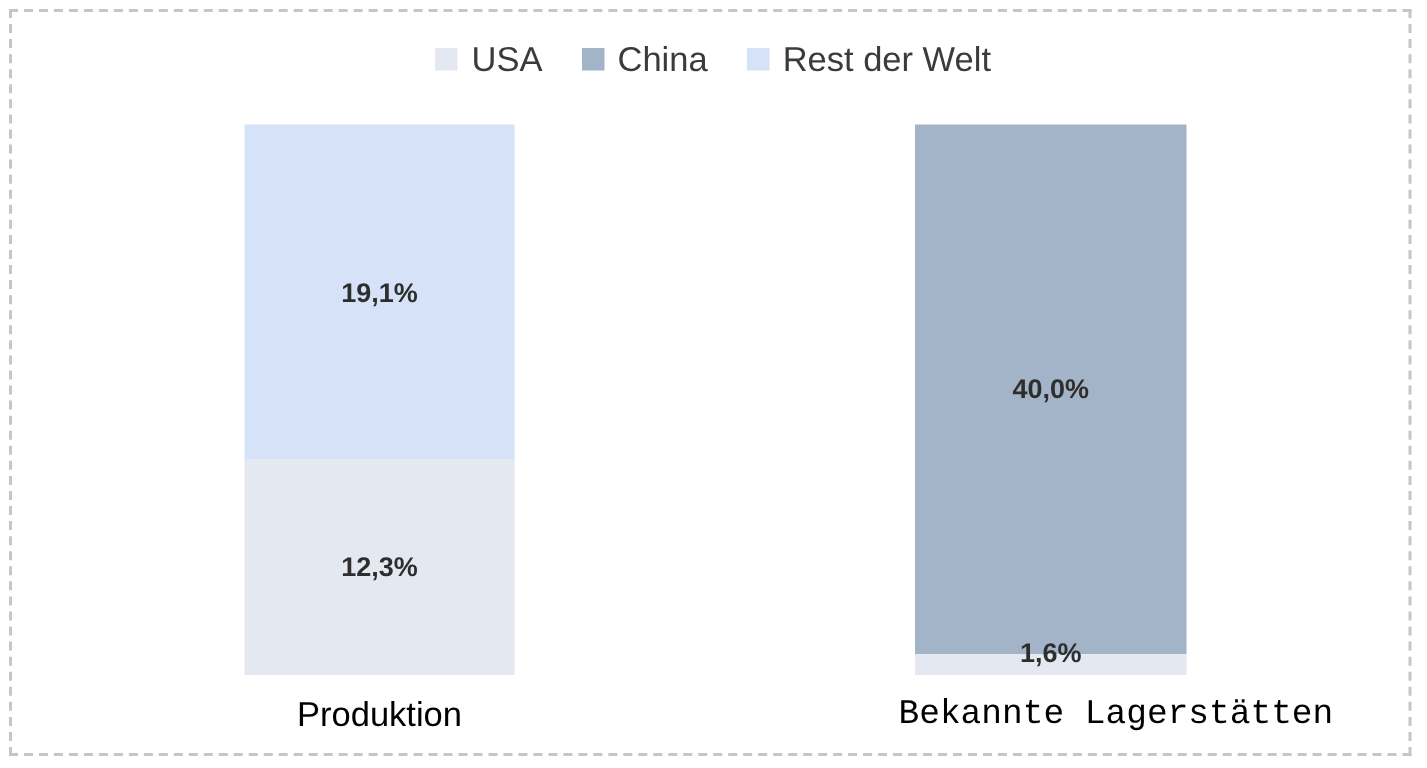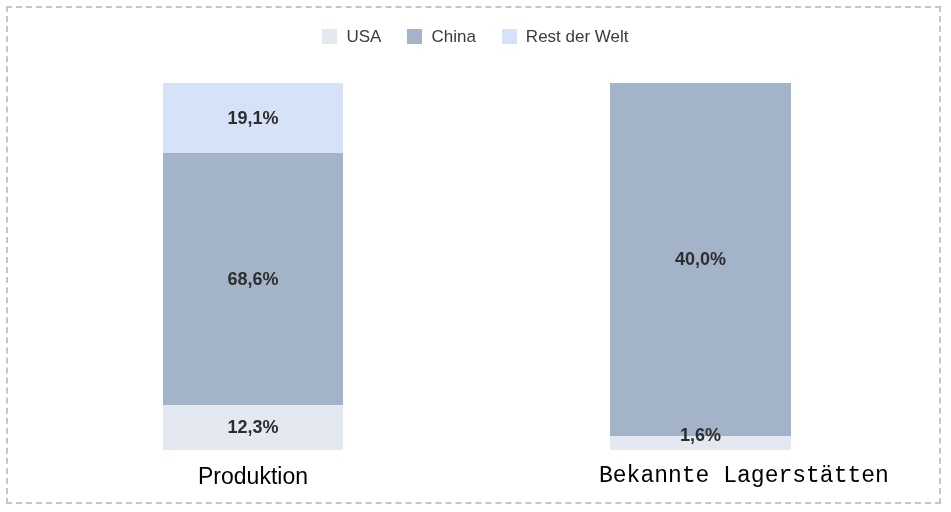--- a/index.html
+++ b/index.html
@@ -40,21 +40,21 @@
     display: flex;
     align-items: center;
     gap: 9px;
   }
   .legend-swatch {
     width: 15px;
     height: 15px;
     display: block;
   }
   .legend-label {
-    font-size: 17px;
+    font-size: 23px;
     color: #3b3b3b;
     line-height: 1;
     white-space: nowrap;
   }
 
   
   #plot {
     position: absolute;
     left: 0;
     top: 0;
@@ -137,23 +137,20 @@
     </div>
   </div>
 
   <div id="plot">
 
     <div class="bar-group g0">
       <div class="bar-stack">
         <div class="segment" style="flex: 19.1 0 0px; background: rgb(214, 226, 248);">
           <span class="segment-label">19,1%</span>
         </div>
-        <div class="segment" style="flex: 68.6 0 0px; background: rgb(164, 180, 200);">
-          <span class="segment-label">68,6%</span>
-        </div>
         <div class="segment" style="flex: 12.3 0 0px; background: rgb(228, 232, 240);">
           <span class="segment-label">12,3%</span>
         </div>
       </div>
     </div>
 
     <div class="bar-group g1">
       <div class="bar-stack">
         <div class="segment" style="flex: 40 0 0px; background: rgb(164, 180, 200); align-items: center;">
           <span class="segment-label">40,0%</span>

